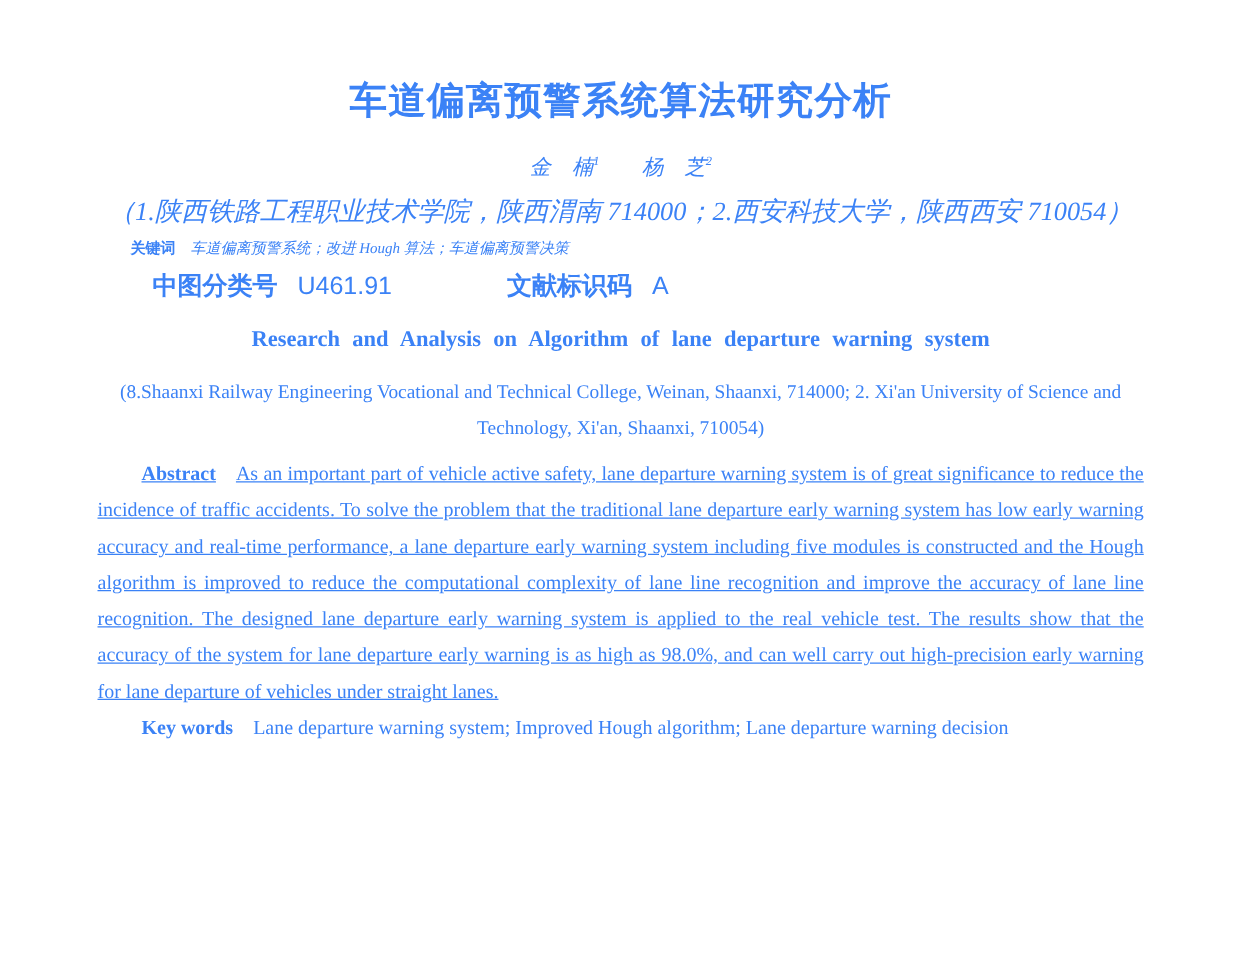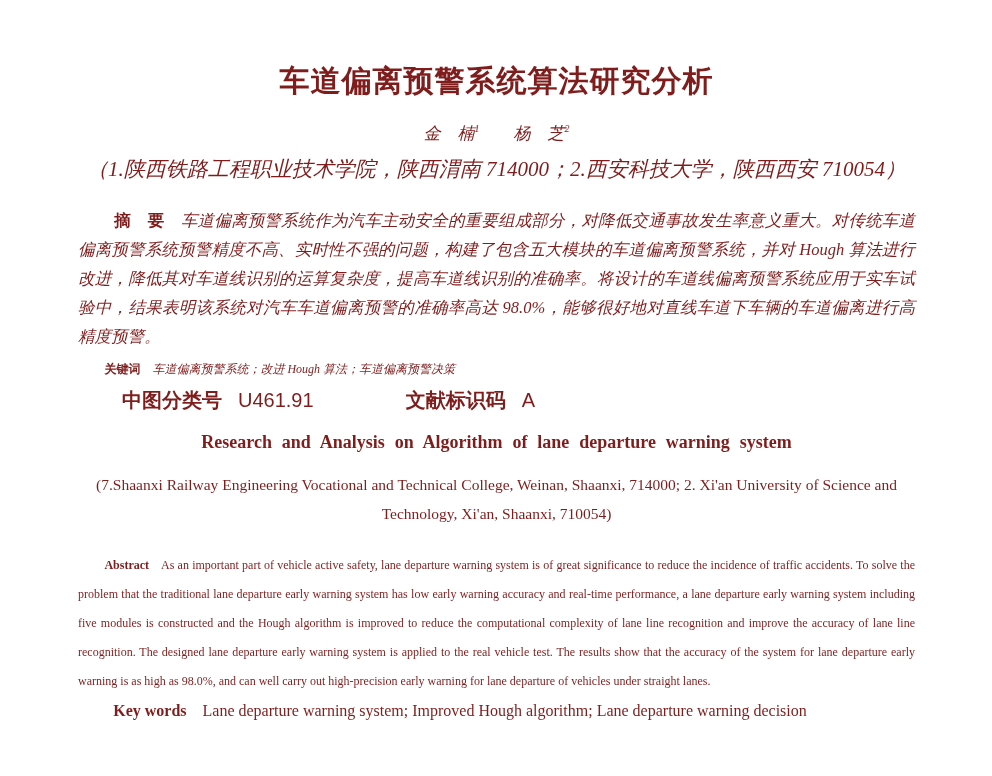--- a/index.html
+++ b/index.html
@@ -1,21 +1,21 @@
 <!DOCTYPE html>
 <html><head>
 <meta charset="utf-8">
 <style>
   html, body { margin: 0; padding: 0; background: #e8e8e8; }
   .page {
     width: 992px;
     height: 776px;
     margin: 0 auto;
     background: #ffffff;
-    color: #7f1d1d;
+    color: #3b82f6;
     font-family: "Liberation Serif", "DejaVu Serif", serif;
     box-sizing: border-box;
     padding: 0 77px 0 78px;
     overflow: hidden;
   }
   .hei {
     font-family: "Liberation Sans", "DejaVu Sans", sans-serif;
     font-weight: bold;
     font-style: normal;
   }
@@ -88,25 +88,26 @@
   .affil-en {
     margin-top: 8px;
     text-align: center;
     font-size: 15.5px;
     line-height: 29px;
     max-width: 832px;
     margin-left: auto;
     margin-right: auto;
   }
   .abs-en {
-    margin: 23px 0 0 0;
-    font-size: 12px;
+    margin: 8px 0 0 0;
+    font-size: 16px;
     line-height: 29px;
     text-align: justify;
     text-indent: 2.2em;
+    text-decoration: underline;
   }
   .kw-en {
     margin-top: 2px;
     font-size: 16px;
     line-height: 26px;
     text-indent: 2.2em;
   }
 </style>
 </head>
 <body>
@@ -114,28 +115,27 @@
 <div class="page">
 
   <h1 class="title-cn">车道偏离预警系统算法研究分析</h1>
 
   <div class="authors-cn kai">
     <span class="author"><span>金　楠</span><sup>1</sup></span><span class="author"><span>杨　芝</span><sup>2</sup></span>
   </div>
 
   <div class="affil-cn kai">（1.陕西铁路工程职业技术学院，陕西渭南 714000；2.西安科技大学，陕西西安 710054）</div>
 
-  <p class="abs-cn kai"><span class="hei abs-label">摘　要</span><span>车道偏离预警系统作为汽车主动安全的重要组成部分，对降低交通事故发生率意义重大。对传统车道偏离预警系统预警精度不高、实时性不强的问题，构建了包含五大模块的车道偏离预警系统，并对 Hough 算法进行改进，降低其对车道线识别的运算复杂度，提高车道线识别的准确率。将设计的车道线偏离预警系统应用于实车试验中，结果表明该系统对汽车车道偏离预警的准确率高达 98.0%，能够很好地对直线车道下车辆的车道偏离进行高精度预警。</span></p>
 
   <div class="kw-cn kai"><span class="hei kw-label">关键词</span><span>车道偏离预警系统；改进 Hough 算法；车道偏离预警决策</span></div>
 
   <div class="clc-line"><span class="hei">中图分类号</span><span class="clc-value">U461.91</span><span class="hei clc-second">文献标识码</span><span class="clc-value">A</span></div>
 
   <h2 class="title-en">Research and Analysis on Algorithm of lane departure warning system</h2>
 
 
-  <div class="affil-en">(7.Shaanxi Railway Engineering Vocational and Technical College, Weinan, Shaanxi, 714000; 2. Xi'an University of Science and Technology, Xi'an, Shaanxi, 710054)</div>
+  <div class="affil-en">(8.Shaanxi Railway Engineering Vocational and Technical College, Weinan, Shaanxi, 714000; 2. Xi'an University of Science and Technology, Xi'an, Shaanxi, 710054)</div>
 
   <p class="abs-en"><span class="abs-label" style="font-weight:bold;">Abstract</span><span>As an important part of vehicle active safety, lane departure warning system is of great significance to reduce the incidence of traffic accidents. To solve the problem that the traditional lane departure early warning system has low early warning accuracy and real-time performance, a lane departure early warning system including five modules is constructed and the Hough algorithm is improved to reduce the computational complexity of lane line recognition and improve the accuracy of lane line recognition. The designed lane departure early warning system is applied to the real vehicle test. The results show that the accuracy of the system for lane departure early warning is as high as 98.0%, and can well carry out high-precision early warning for lane departure of vehicles under straight lanes.</span></p>
 
   <div class="kw-en"><span class="kw-label" style="font-weight:bold;">Key words</span><span>Lane departure warning system; Improved Hough algorithm; Lane departure warning decision</span></div>
 
 </div>
 
 </body></html>

